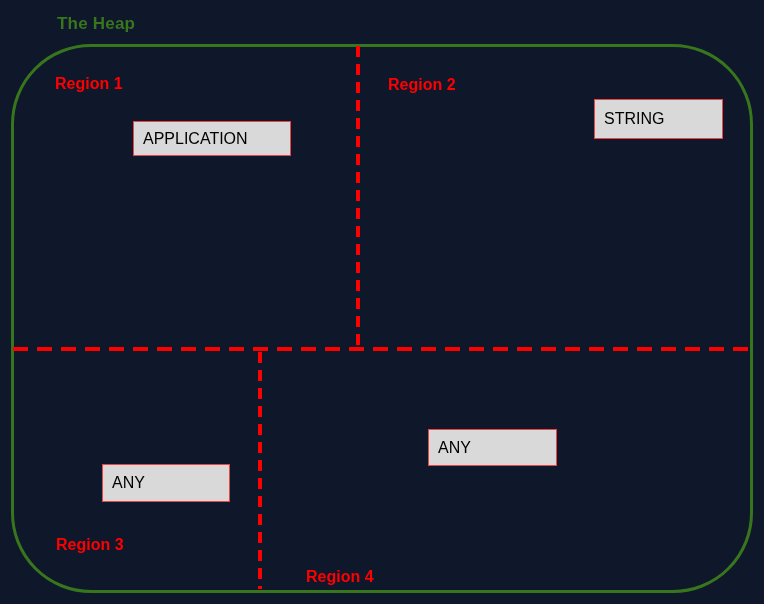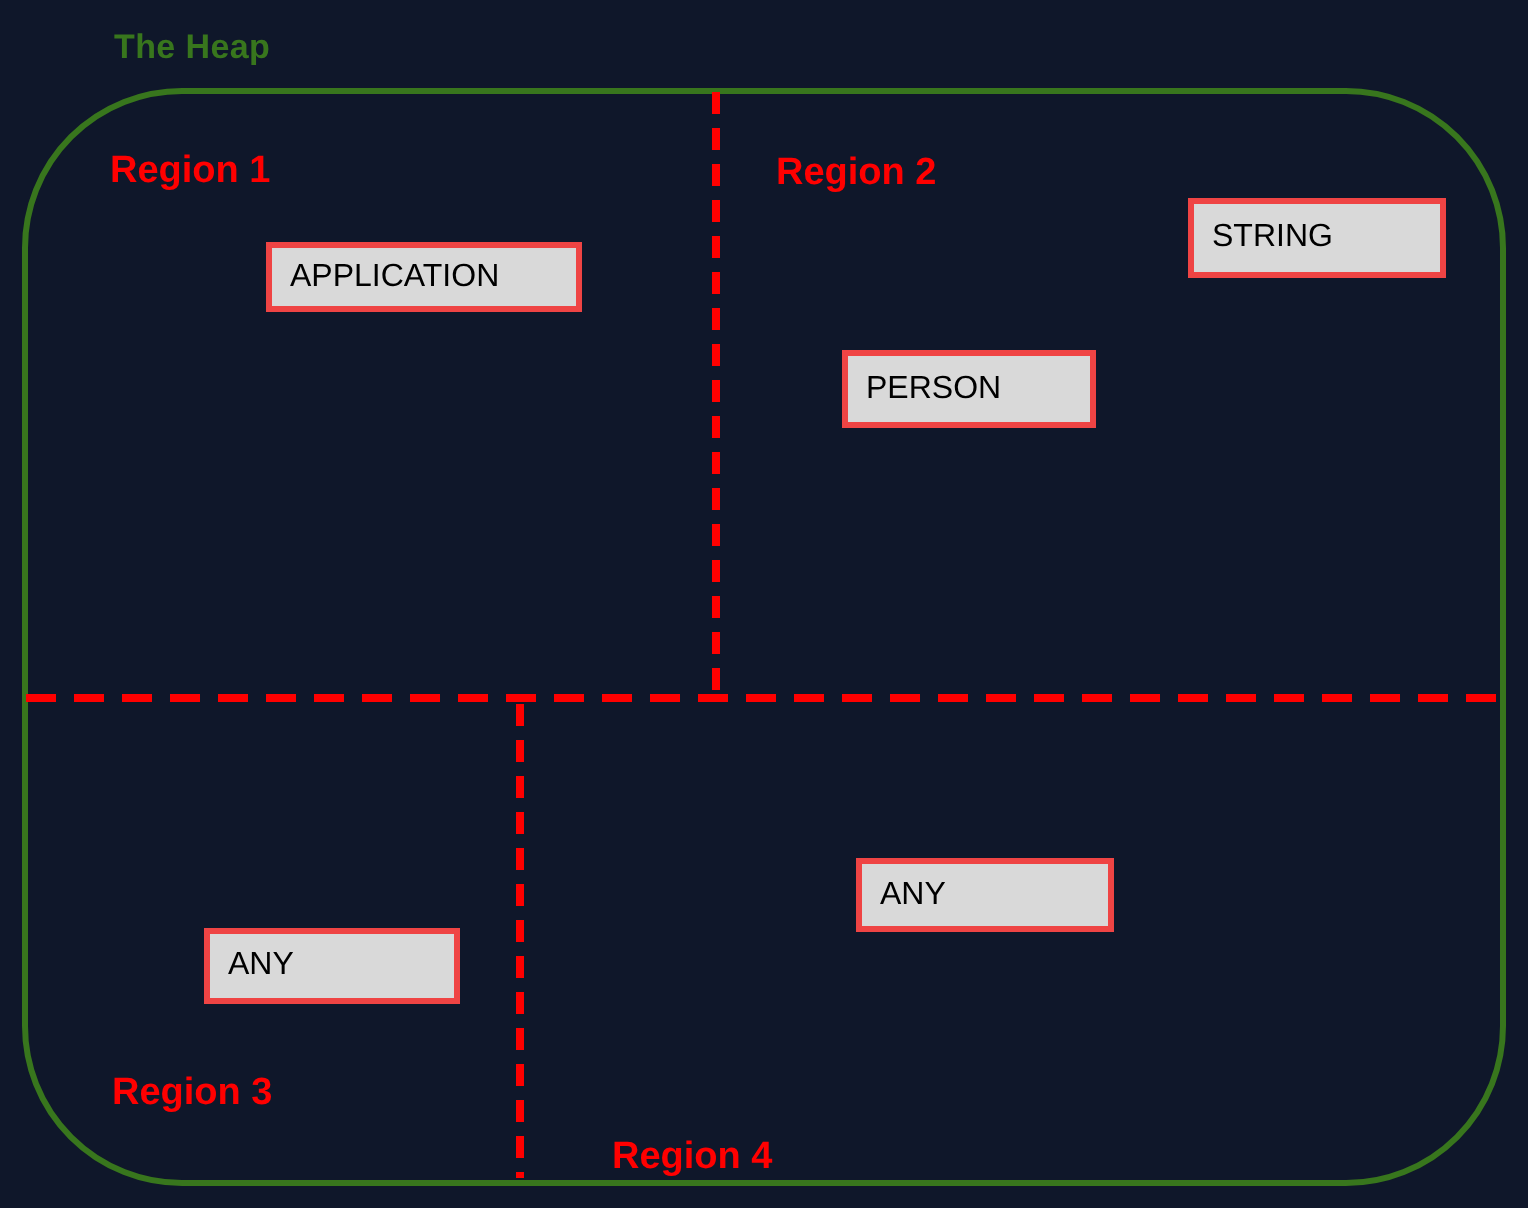--- a/index.html
+++ b/index.html
@@ -33,27 +33,27 @@
   .divider-svg {
     position: absolute;
     left: 0;
     top: 0;
     pointer-events: none;
   }
   .region-label {
     position: absolute;
     color: #ff0000;
     font-weight: bold;
-    font-size: 19px;
+    font-size: 16px;
     white-space: nowrap;
   }
   .obj-box {
     position: absolute;
     background: #d9d9d9;
-    border: 3px solid #ef4444;
+    border: 1px solid #ef4444;
     box-sizing: border-box;
     display: flex;
     align-items: center;
     padding-left: 9px;
     font-size: 16px;
     color: #000000;
     white-space: nowrap;
   }
   .lbl-r1 { left: 55px;  top: 75px;  }
   .lbl-r2 { left: 388px; top: 76px; text-align: center;  }
@@ -85,19 +85,18 @@
   <div class="region-label lbl-r2">Region 2</div>
 
   <div class="region-label lbl-r3">Region 3</div>
 
   <div class="region-label lbl-r4">Region 4</div>
 
   <div class="obj-box box-application">APPLICATION</div>
 
   <div class="obj-box box-string">STRING</div>
 
-  <div class="obj-box box-person">PERSON</div>
 
   <div class="obj-box box-any3">ANY</div>
 
   <div class="obj-box box-any4">ANY</div>
 
 </div>
 
 </body></html>

